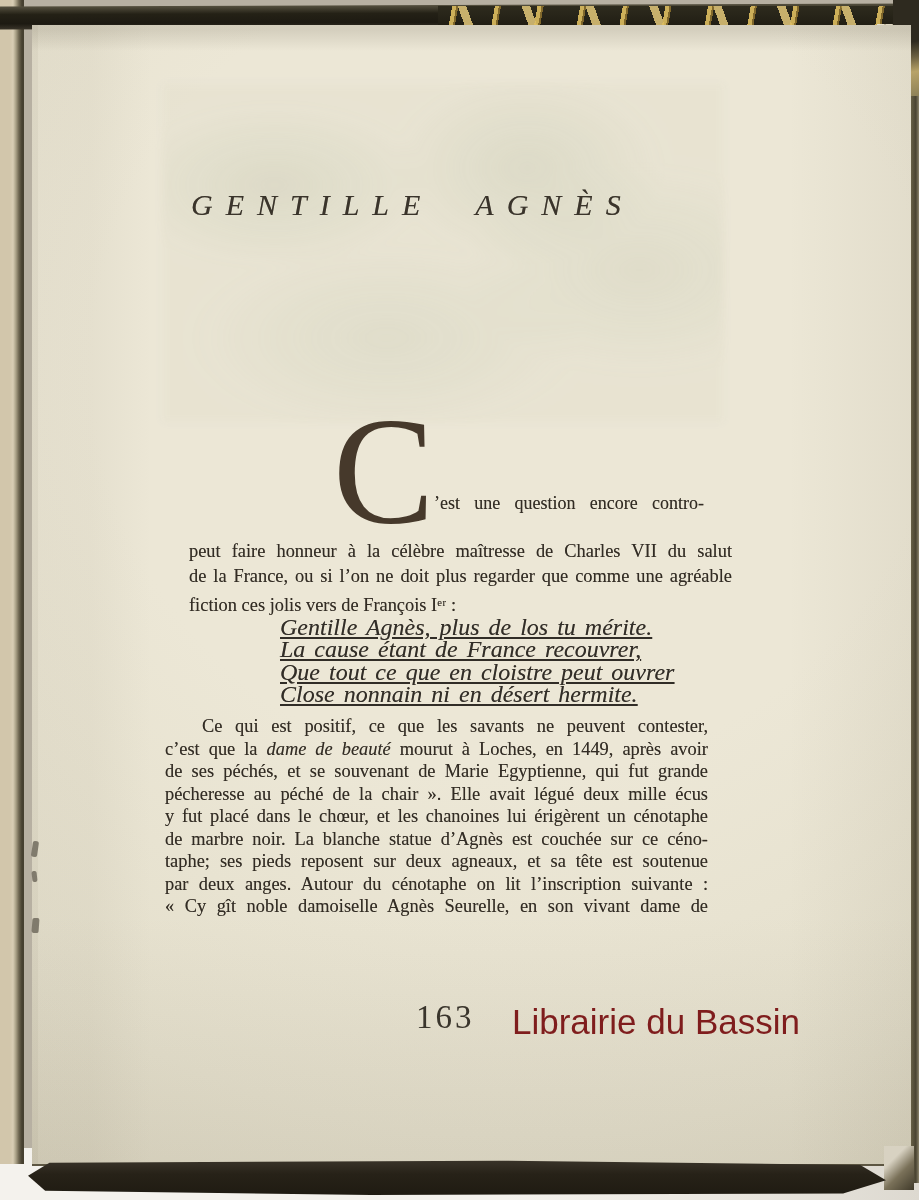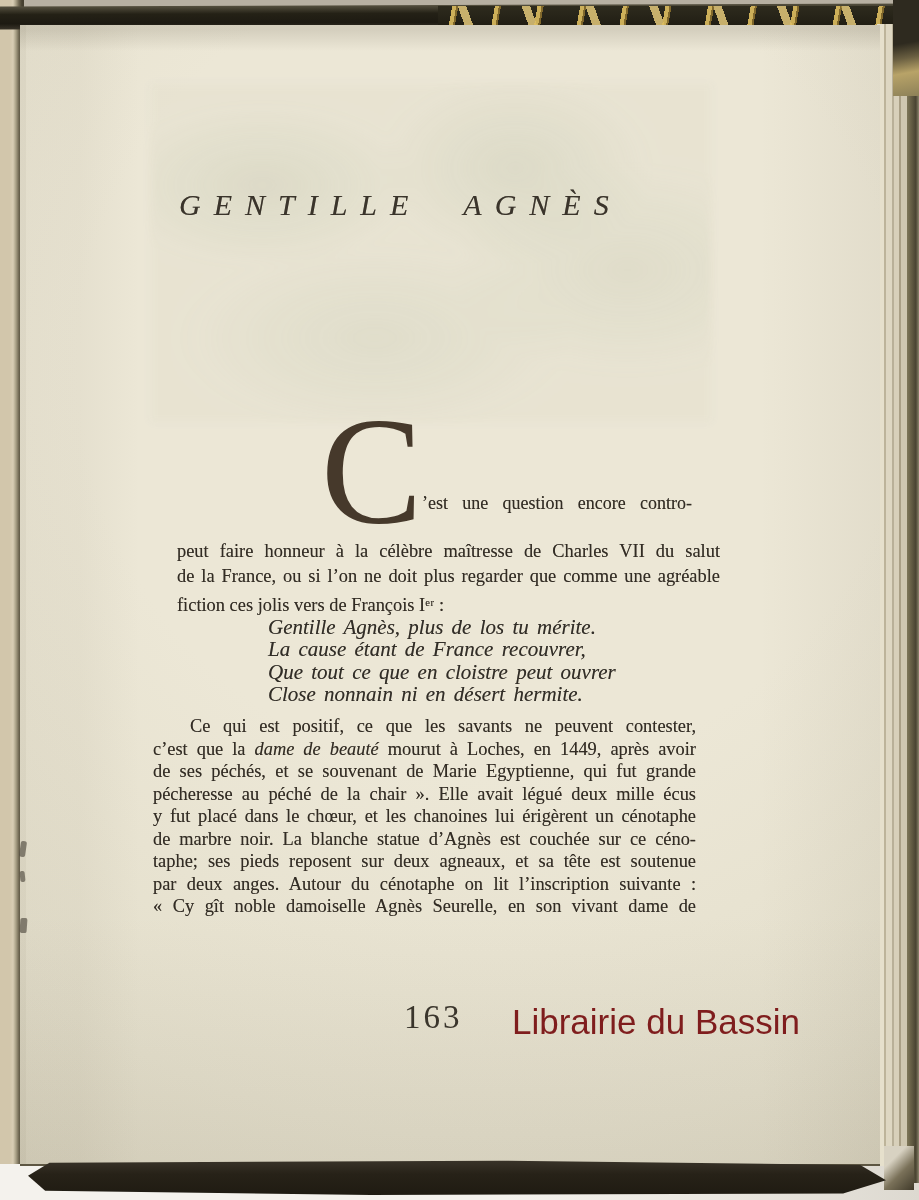--- a/index.html
+++ b/index.html
@@ -57,28 +57,29 @@
     clip-path:polygon(0 45%,2.5% 8%,55% 2%,97% 14%,100% 58%,95% 96%,40% 100%,2% 88%);
     z-index:6;
   }
   .bottom-right-wedge{
     position:absolute;left:884px;top:1146px;width:30px;height:44px;
     background:linear-gradient(135deg,#d8d2c2 0 30%,#7a7159 60%,#403a2a);
     z-index:5;
   }
   
   .page{
-    position:absolute;left:20px;top:25px;width:860px;height:1139px;
+    position:absolute;left:32px;top:25px;width:860px;height:1139px;
     background:
       linear-gradient(to right, rgba(98,88,64,.10) 0 6px, rgba(98,88,64,.05) 6px 60px, rgba(98,88,64,0) 120px 86%, rgba(98,88,64,.07)),
       linear-gradient(to bottom, rgba(70,62,44,.14) 0 5px, rgba(70,62,44,0) 26px 78%, rgba(70,62,44,.08)),
       radial-gradient(120% 90% at 55% 30%, #ece7d6 0 40%, #e4dfcc 75%, #dcd6c1),
       #e8e3d1;
     border-bottom:2px solid #5d5642;
     z-index:5;
+    padding-left:19px;
   }
   .ghost{
     position:absolute;left:130px;top:58px;width:562px;height:340px;
     background:
       radial-gradient(40% 35% at 20% 30%, rgba(164,172,146,.20), rgba(164,172,146,0) 70%),
       radial-gradient(35% 40% at 65% 25%, rgba(158,166,140,.18), rgba(158,166,140,0) 70%),
       radial-gradient(45% 45% at 85% 55%, rgba(170,176,150,.16), rgba(170,176,150,0) 70%),
       radial-gradient(50% 40% at 40% 75%, rgba(166,172,148,.14), rgba(166,172,148,0) 70%),
       linear-gradient(rgba(170,176,152,.07), rgba(170,176,152,.07));
     filter:blur(4px);opacity:.85;
@@ -105,22 +106,22 @@
     font-size:18px;line-height:25.3px;
   }
   .wide{
     position:absolute;left:133px;top:514px;width:543px;
     font-size:18.4px;line-height:25.3px;margin-left:24px;
   }
   .wide .lastline{text-align-last:left;}
   sup{font-size:.58em;vertical-align:.45em;letter-spacing:.5px;}
   .poem{
     position:absolute;left:248px;top:591px;
-    font-style:italic;font-size:21px;line-height:22.4px;
-    color:#312d27;word-spacing:3px;
+    font-style:italic;font-size:24px;line-height:22.4px;
+    color:#312d27;word-spacing:3px;text-decoration:underline;
   }
   .para2{
     position:absolute;left:133px;top:690px;width:543px;
     font-size:18.4px;line-height:22.55px;
   }
   .indent{padding-left:37px;box-sizing:border-box;}
   .page-number{
     position:absolute;left:384px;top:974px;
     font-size:33px;letter-spacing:3px;color:#3a352c;
   }

